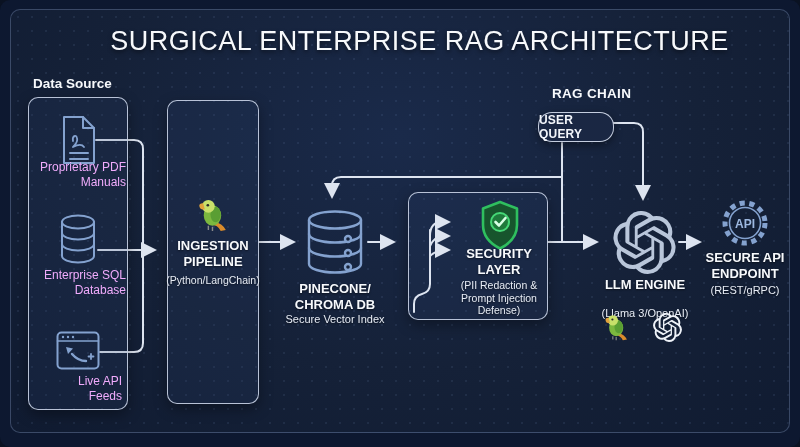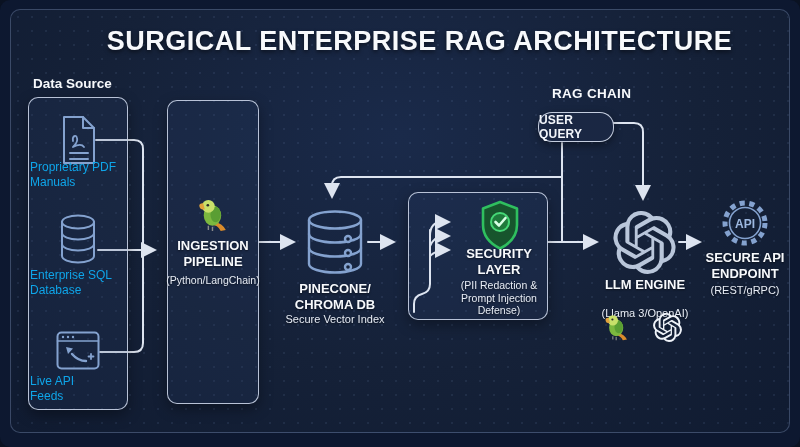--- a/index.html
+++ b/index.html
@@ -15,35 +15,35 @@
     border:1px solid rgba(120,140,180,0.40);border-radius:10px;
     background:radial-gradient(ellipse at 50% 30%, #1a2a4a 0%, #152138 55%, #101b31 100%);
   }
   .frame::after{
     content:"";position:absolute;inset:0;border-radius:10px;
     background-image:radial-gradient(rgba(140,170,220,0.10) 1px, transparent 1.4px);
     background-size:14px 14px;pointer-events:none;
   }
   .title{
     position:absolute;left:0;top:26px;width:800px;text-align:center;
-    font-size:27px;font-weight:bold;letter-spacing:0.5px;color:#f7f9fc;
+    font-size:27px;font-weight:normal;letter-spacing:0.5px;color:#f7f9fc;
     text-shadow:0 2px 4px rgba(0,0,0,0.55);
     padding-left:39px;
   }
   .conn{position:absolute;left:0;top:0;z-index:2;}
   .node,.label{position:absolute;z-index:3;}
   .box{
     position:absolute;z-index:3;border:1.5px solid rgba(199,208,228,0.92);
     border-radius:10px;background:rgba(46,66,110,0.18);
     box-shadow:0 5px 14px rgba(0,0,0,0.35);
   }
   .sec-label{font-size:13.5px;font-weight:bold;color:#f7f9fc;}
   .node-title{font-weight:bold;font-size:13px;line-height:16px;text-align:center;white-space:pre-line;color:#f7f9fc;text-shadow:0 1px 2px rgba(0,0,0,0.5);}
   .node-sub{font-size:10.5px;line-height:12.5px;text-align:center;white-space:pre-line;color:#e7ecf5;text-shadow:0 1px 2px rgba(0,0,0,0.5);}
-  .item-label{font-size:12px;line-height:15px;text-align:left;white-space:pre-line;color:#0ea5e9;}
+  .item-label{font-size:12px;line-height:15px;text-align:right;white-space:pre-line;color:#f0abfc;}
   .uq-box{
     position:absolute;left:538px;top:112px;width:76px;height:30px;z-index:3;
     border:1.5px solid rgba(205,214,232,0.95);border-radius:14px;
     background:#1a2743;display:flex;align-items:center;justify-content:center;
     box-shadow:0 3px 8px rgba(0,0,0,0.4);
     font-size:12px;font-weight:bold;letter-spacing:0.2px;
   }
   svg{display:block;}
 </style>
 </head>

